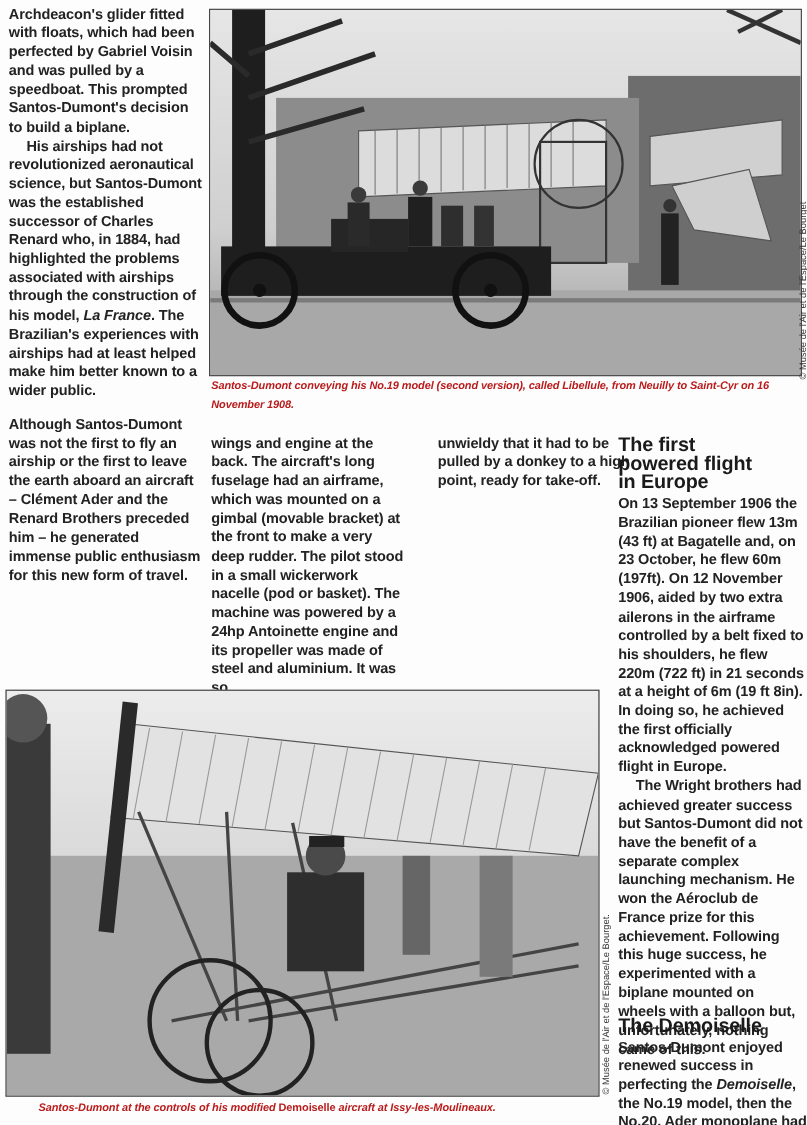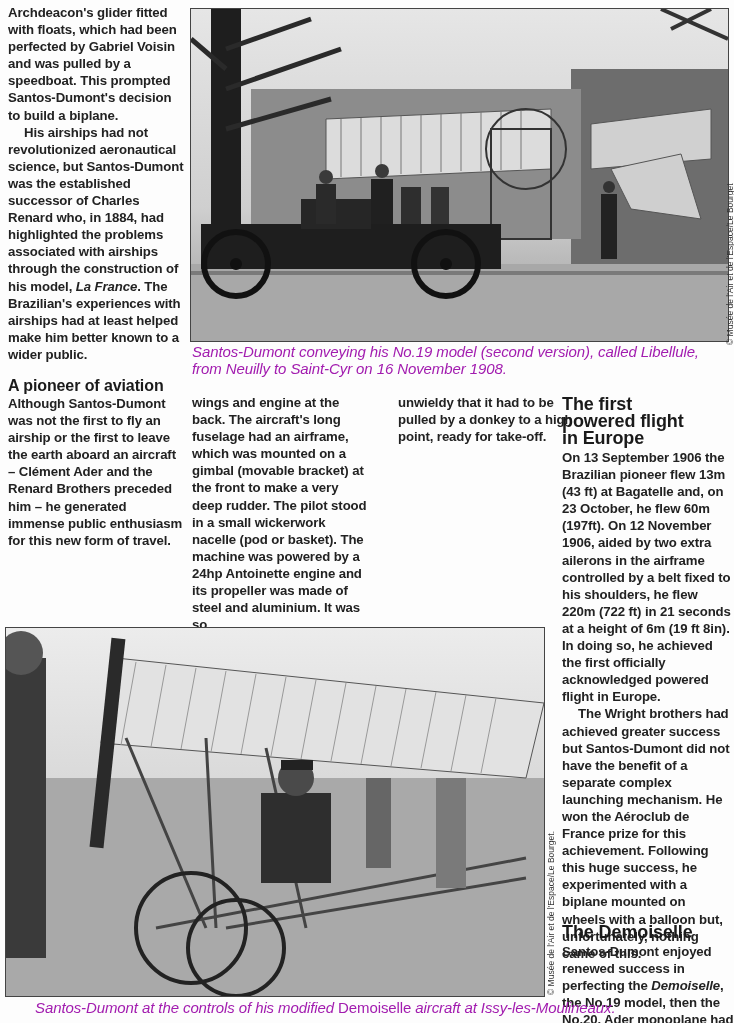--- a/index.html
+++ b/index.html
@@ -16,22 +16,22 @@
   .col p.indent { text-indent: 16px; }
   .h2 {
     font-weight: bold; font-size: 18px; line-height: 17px; color: #1a1a1a;
     margin: 0;
   }
   .photo {
     position: absolute; border: 1px solid #444; overflow: hidden;
     background: #bdbdbd;
   }
   .caption {
-    position: absolute; font-weight: normal; font-style: italic;
-    font-size: 15px; line-height: 17px; color: #a21caf;
+    position: absolute; font-weight: bold; font-style: italic;
+    font-size: 10px; line-height: 17px; color: #b91c1c;
     letter-spacing: -0.1px;
   }
   .caption .upright { font-style: normal; }
   .credit {
     position: absolute; font-size: 8.5px; color: #333; white-space: nowrap;
     transform-origin: left top; transform: rotate(-90deg);
   }
   em { font-style: italic; }
   svg { display: block; }
 </style>
@@ -85,21 +85,20 @@
     <rect x="240" y="178" width="18" height="37" fill="#333"></rect>
     <rect x="410" y="185" width="16" height="65" fill="#222"></rect>
     <circle cx="418" cy="178" r="6" fill="#333"></circle>
   </svg>
 </div>
 <div class="credit" style="left:725px; top:345px;">© Musée de l'Air et de l'Espace/Le Bourget</div>
 
 <div class="caption" style="left:192px; top:343px; width:520px;">Santos-Dumont conveying his No.19 model (second version), called Libellule, from Neuilly to Saint-Cyr on 16 November 1908.</div>
 
 <div class="col" style="left:8px; top:377px; width:178px;">
-  <h2 class="h2" style="font-size:16px; margin-bottom:1px;">A pioneer of aviation</h2>
   <p>Although Santos-Dumont was not the first to fly an airship or the first to leave the earth aboard an aircraft – Clément Ader and the Renard Brothers preceded him – he generated immense public enthusiasm for this new form of travel.</p>
 </div>
 
 <div class="col" style="left:192px; top:394px; width:176px;">
   <p>wings and engine at the back. The aircraft's long fuselage had an airframe, which was mounted on a gimbal (movable bracket) at the front to make a very deep rudder. The pilot stood in a small wickerwork nacelle (pod or basket). The machine was powered by a 24hp Antoinette engine and its propeller was made of steel and aluminium. It was so</p>
 </div>
 
 <div class="col" style="left:398px; top:394px; width:176px;">
   <p>unwieldy that it had to be pulled by a donkey to a high point, ready for take-off.</p>
 </div>

